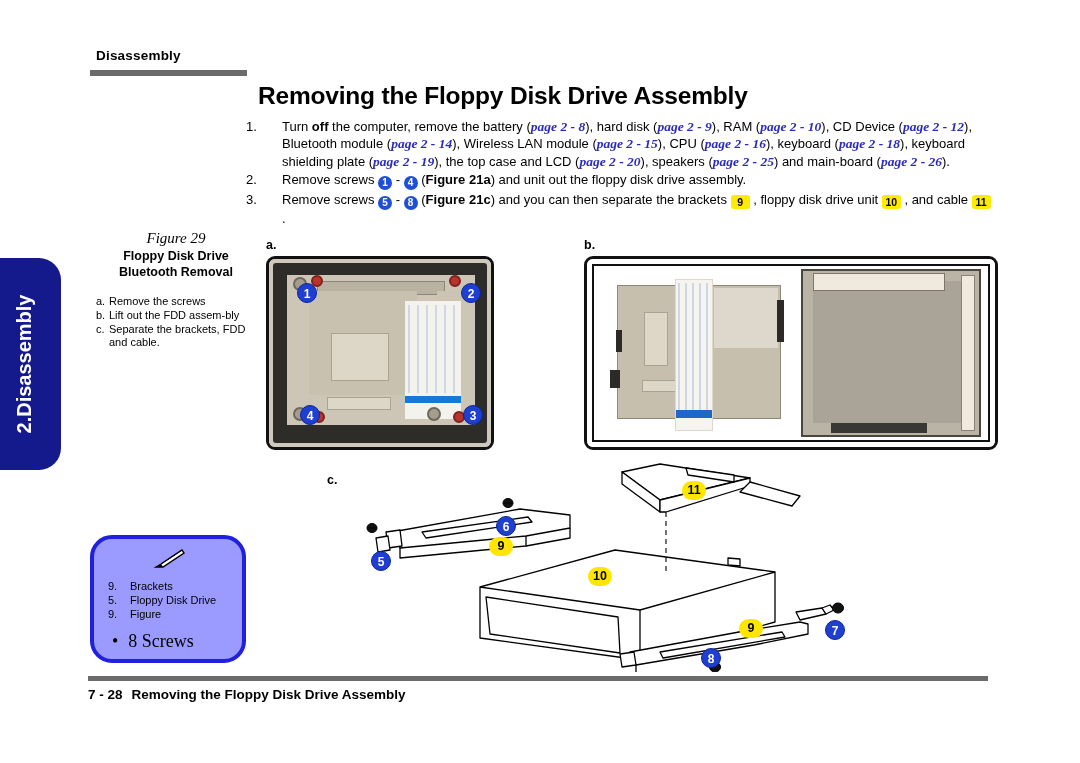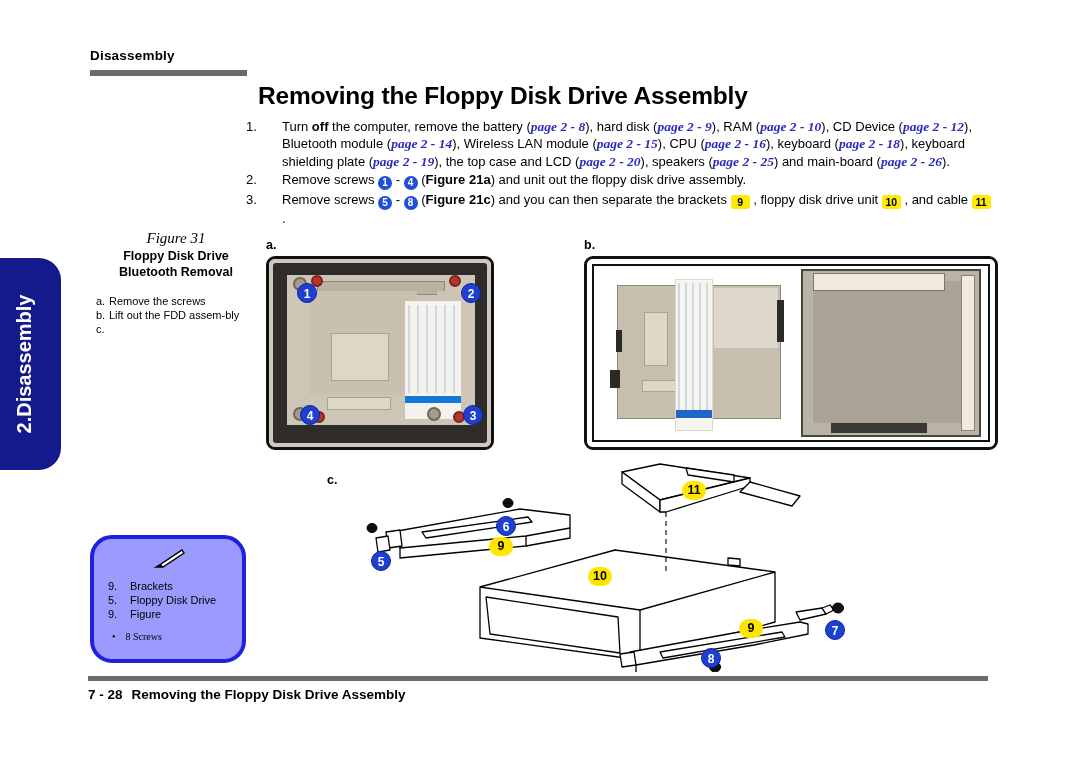--- a/index.html
+++ b/index.html
@@ -35,21 +35,21 @@
     white-space: nowrap;
     color: #ffffff;
     font-size: 20px;
     font-weight: bold;
     letter-spacing: 0px;
   }
 
   
   .running-head {
     position: absolute;
-    left: 90px;
+    left: 96px;
     top: 48px;
     font-size: 13.5px;
     font-weight: bold;
     letter-spacing: .2px;
   }
   .head-rule {
     position: absolute;
     left: 90px;
     top: 70px;
     width: 157px;
@@ -175,21 +175,21 @@
     font-size: 11px;
     line-height: 14px;
   }
   .note-list .row { position: relative; padding-left: 22px; }
   .note-list .row .k { position: absolute; left: 0; top: 0; }
   .note-bullet {
     position: absolute;
     left: 18px;
     top: 92px;
     font-family: "Liberation Serif", serif;
-    font-size: 10px;
+    font-size: 18px;
   }
   .note-bullet .dot { margin-right: 10px; }
 
   
   .sub-letter {
     position: absolute;
     font-size: 12.5px;
     font-weight: bold;
   }
 
@@ -329,29 +329,29 @@
 
 <h1 class="page-title" style="margin:0;">Removing the Floppy Disk Drive Assembly</h1>
 
 <div class="steps" id="steps-host">
     <div class="step"><span class="step-num">1.</span><span>Turn </span><span class="bold">off</span><span> the computer, remove the battery (</span><span class="xref">page 2 - 8</span><span>), hard disk (</span><span class="xref">page 2 - 9</span><span>),  RAM (</span><span class="xref">page 2 - 10</span><span>), CD Device (</span><span class="xref">page 2 - 12</span><span>), Bluetooth module (</span><span class="xref">page 2 - 14</span><span>), Wireless LAN module (</span><span class="xref">page 2 - 15</span><span>), CPU (</span><span class="xref">page 2 - 16</span><span>), keyboard (</span><span class="xref">page 2 - 18</span><span>), keyboard shielding plate (</span><span class="xref">page 2 - 19</span><span>),  the top case and LCD (</span><span class="xref">page 2 - 20</span><span>), speakers (</span><span class="xref">page 2 - 25</span><span>) and main-board (</span><span class="xref">page 2 - 26</span><span>).</span></div>
     <div class="step"><span class="step-num">2.</span><span>Remove screws </span><span class="chip-blue">1</span><span> - </span><span class="chip-blue">4</span><span> (</span><span class="bold">Figure 21a</span><span>) and unit out the floppy disk drive assembly.</span></div>
     <div class="step"><span class="step-num">3.</span><span>Remove screws </span><span class="chip-blue">5</span><span> - </span><span class="chip-blue">8</span><span> (</span><span class="bold">Figure 21c</span><span>) and you can then separate the brackets </span><span class="chip-yellow">9</span><span> , floppy disk drive unit </span><span class="chip-yellow">10</span><span> , and cable </span><span class="chip-yellow">11</span><span> .</span></div>
   </div>
 
 <div class="fig-caption">
-  <div class="fig-label">Figure 31</div>
+  <div class="fig-label">Figure 29</div>
   <div class="fig-title">
     <div>Floppy Disk Drive</div>
     <div>Bluetooth Removal</div>
   </div>
   <div class="fig-list" id="fig-list-host">
       <div class="fig-list-item"><span class="k">a.</span><span>Remove the screws</span></div>
       <div class="fig-list-item"><span class="k">b.</span><span>Lift out the FDD assem-bly</span></div>
-      <div class="fig-list-item"><span class="k">c.</span></div>
+      <div class="fig-list-item"><span class="k">c.</span><span>Separate  the  brackets, FDD and cable.</span></div>
     </div>
 </div>
 
 <div class="note-box">
   <div class="note-pen">
     <svg width="34" height="24" viewBox="0 0 34 24">
       <path d="M4 20 L9 17 L30 3 L32 6 L11 20 Z" fill="#ffffff" stroke="#000" stroke-width="1.4"></path>
       <path d="M9 17 L11 20 L4 20 Z" fill="#000"></path>
       <line x1="9" y1="17" x2="30" y2="3" stroke="#000" stroke-width="1"></line>
     </svg>

